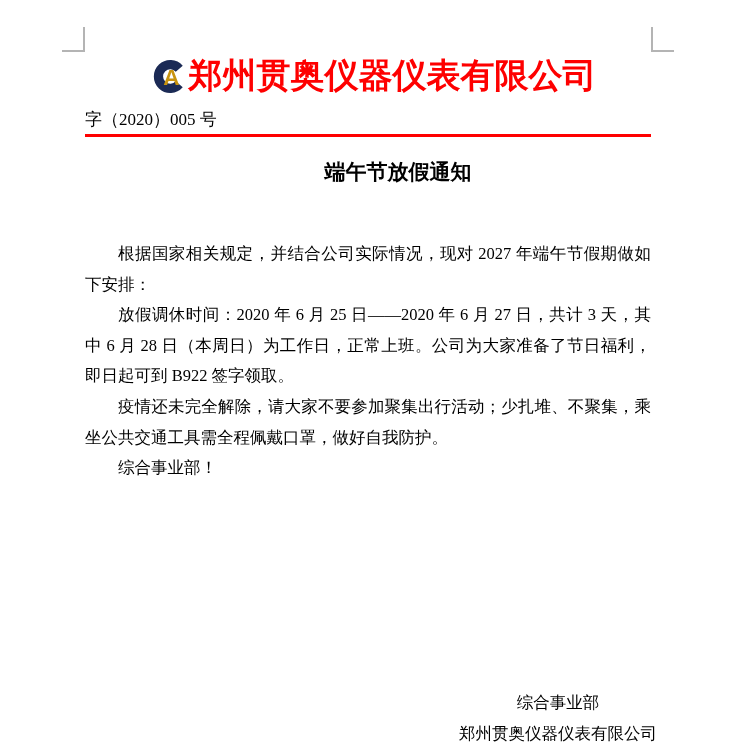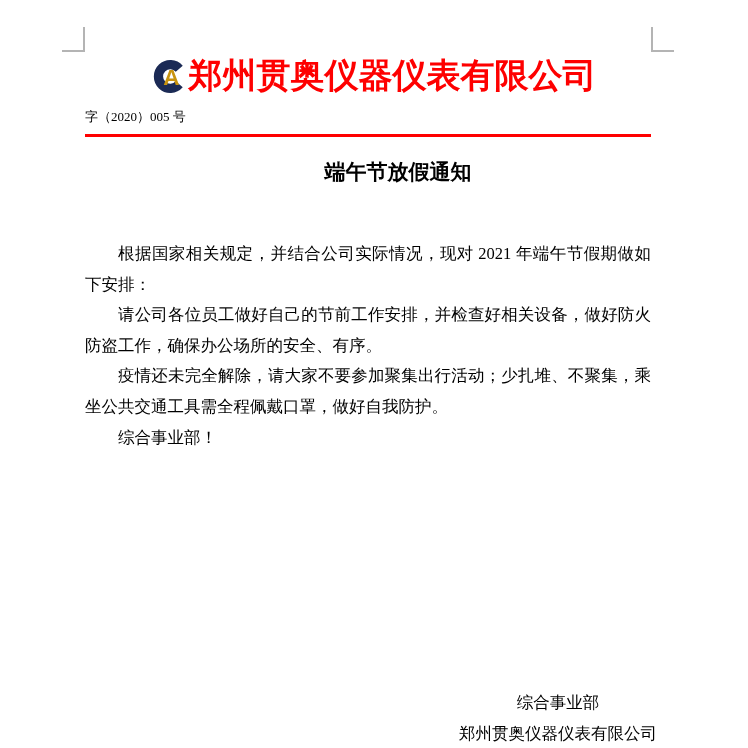--- a/index.html
+++ b/index.html
@@ -49,21 +49,21 @@
     color: #fe0000;
     letter-spacing: 0px;
     line-height: 1.1;
     white-space: nowrap;
   }
   
   .doc-number {
     position: absolute;
     left: 85px;
     top: 108px;
-    font-size: 13px;
+    font-size: 17px;
     color: #000000;
   }
   .red-rule {
     position: absolute;
     left: 85px;
     top: 134px;
     width: 566px;
     height: 3px;
     background: #fe0000;
   }
@@ -124,22 +124,22 @@
     <span class="company-name">郑州贯奥仪器仪表有限公司</span>
   </div>
 
   <div class="doc-number">字（2020）005 号</div>
 
   <div class="red-rule"></div>
 
   <div class="doc-title">端午节放假通知</div>
 
   <div class="doc-body">
-    <p>根据国家相关规定，并结合公司实际情况，现对 2021 年端午节假期做如下安排：</p>
-    <p>请公司各位员工做好自己的节前工作安排，并检查好相关设备，做好防火防盗工作，确保办公场所的安全、有序。</p>
+    <p>根据国家相关规定，并结合公司实际情况，现对 2027 年端午节假期做如下安排：</p>
+    <p>放假调休时间：2020 年 6 月 25 日——2020 年 6 月 27 日，共计 3 天，其中 6 月 28 日（本周日）为工作日，正常上班。公司为大家准备了节日福利，即日起可到 B922 签字领取。</p>
     <p>疫情还未完全解除，请大家不要参加聚集出行活动；少扎堆、不聚集，乘坐公共交通工具需全程佩戴口罩，做好自我防护。</p>
     <p>综合事业部！</p>
   </div>
 
   <div class="signature">
     <div>综合事业部</div>
     <div>郑州贯奥仪器仪表有限公司</div>
   </div>
 
 </div>

